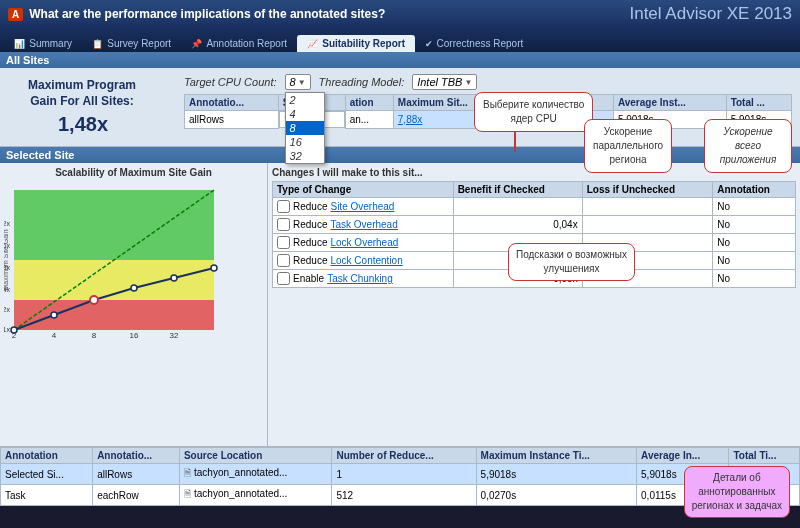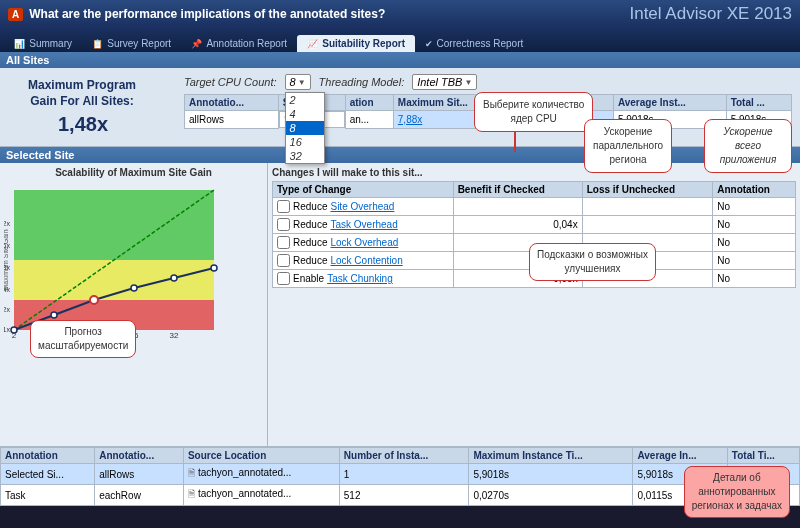--- a/index.html
+++ b/index.html
@@ -226,24 +226,20 @@
             <text x="6" y="90" font-size="7" fill="#333" text-anchor="end">8x</text>
             <text x="6" y="68" font-size="7" fill="#333" text-anchor="end">16x</text>
             <text x="6" y="46" font-size="7" fill="#333" text-anchor="end">32x</text>
 
             <text x="-80" y="4" font-size="7" fill="#555" transform="rotate(-90)" text-anchor="middle">Maximum Site Gain</text>
 
             <text x="110" y="168" font-size="8" fill="#555" text-anchor="middle">Target CPU Count</text>
           </svg>
 
           
-          <div style="position:absolute; left:30px; top:320px; z-index:100; pointer-events:none;">
-            <div style="background:white; border:1.5px solid #cc3333; border-radius:8px; padding:4px 7px; font-size:10px; color:#333; text-align:center; line-height:1.4; white-space:pre-line;">Прогноз
-масштабируемости</div>
-          </div>
         </div>
 
         <div class="changes-area relative-container">
           <div class="changes-title">Changes I will make to this sit...</div>
           <table class="changes-table">
             <thead>
               <tr>
                 <th>Type of Change</th>
                 <th>Benefit if Checked</th>
                 <th>Loss if Unchecked</th>
@@ -308,34 +304,34 @@
                   </div>
                 </td>
                 <td class="right-align">0,05x</td>
                 <td></td>
                 <td>No</td>
               </tr>
             </tbody>
           </table>
 
           <div style="position:absolute; left:240px; top:80px; z-index:100; pointer-events:none;">
-            <div style="background:white; border:1.5px solid #cc3333; border-radius:8px; padding:4px 7px; font-size:10px; color:#333; text-align:center; line-height:1.4; white-space:pre-line;margin-left:21px;">Подсказки о возможных
+            <div style="background:white; border:1.5px solid #cc3333; border-radius:8px; padding:4px 7px; font-size:10px; color:#333; text-align:center; line-height:1.4; white-space:pre-line;">Подсказки о возможных
 улучшениях</div>
           </div>
         </div>
       </div>
 
       <div class="bottom-table-area">
         <table class="bottom-table" style="width:100%;">
           <thead>
             <tr>
               <th>Annotation</th>
               <th>Annotatio...</th>
               <th>Source Location</th>
-              <th>Number of Insta...</th>
+              <th>Number of Reduce...</th>
               <th>Maximum Instance Ti...</th>
               <th>Average In...</th>
               <th>Total Ti...</th>
             </tr>
           </thead>
           <tbody>
             <tr class="row-selected">
               <td>Selected Si...</td>
               <td>allRows</td>
               <td>
@@ -354,21 +350,21 @@
               </td>
               <td>512</td>
               <td>0,0270s</td>
               <td>0,0115s</td>
               <td>5,8954s</td>
             </tr>
           </tbody>
         </table>
 
         <div style="position:absolute; right:10px; bottom:10px; z-index:100; pointer-events:none;">
-          <div style="background:#fca5a5; border:1.5px solid #cc3333; border-radius:8px; padding:4px 7px; font-size:10px; color:#333; text-align:center; line-height:1.4; white-space:pre-line;">Детали об
+          <div style="background:#f0abfc; border:1.5px solid #cc3333; border-radius:8px; padding:4px 7px; font-size:10px; color:#333; text-align:center; line-height:1.4; white-space:pre-line;">Детали об
 аннотированных
 регионах и задачах</div>
         </div>
       </div>
     </div>
   </div>
 
 </div>
 
 </body></html>

